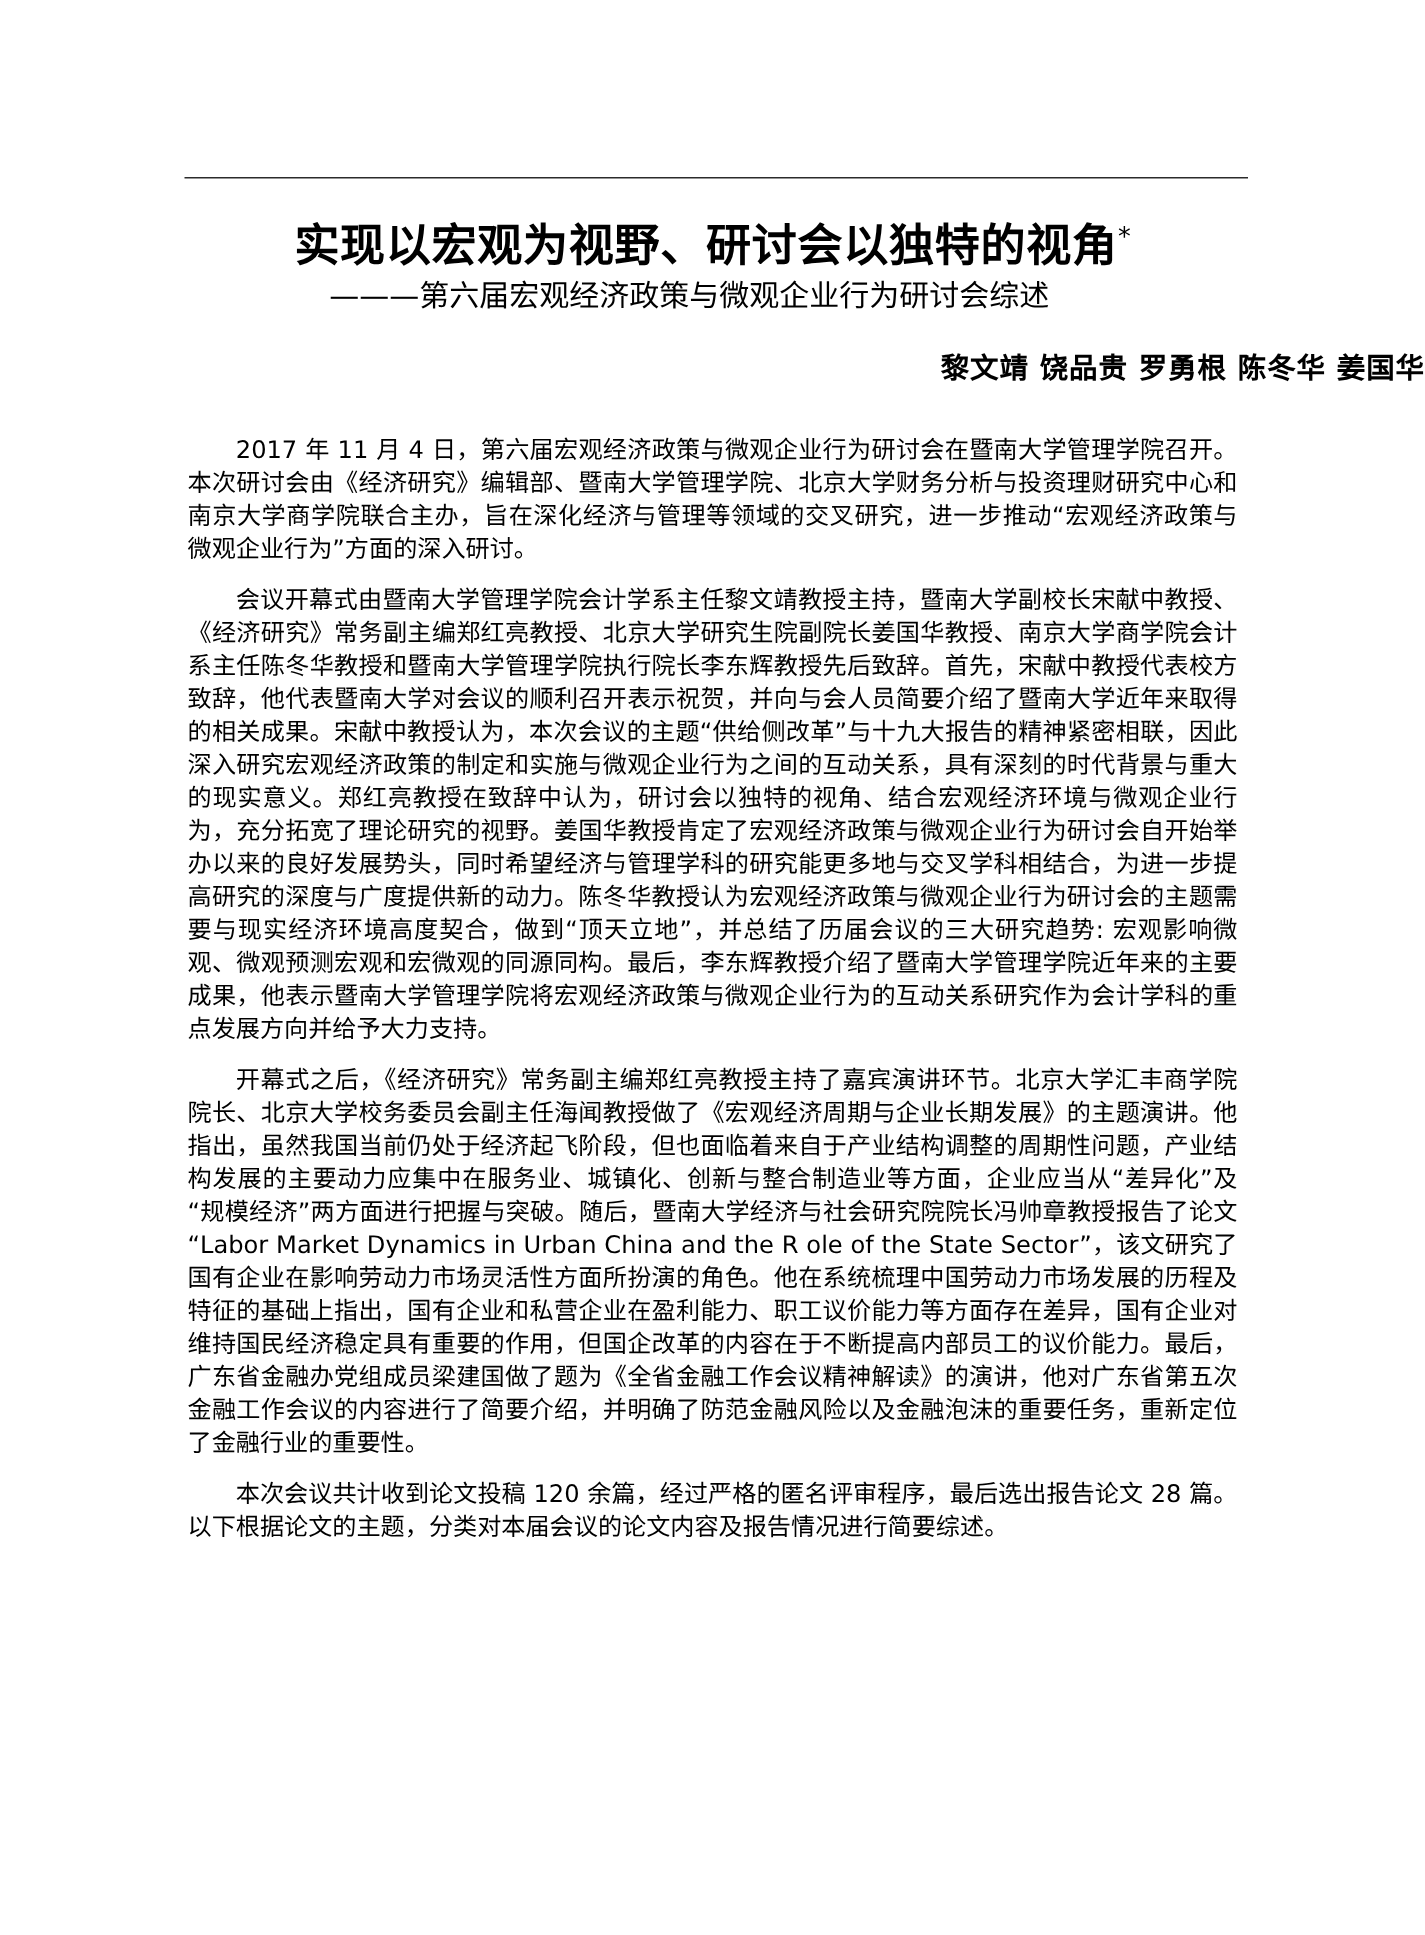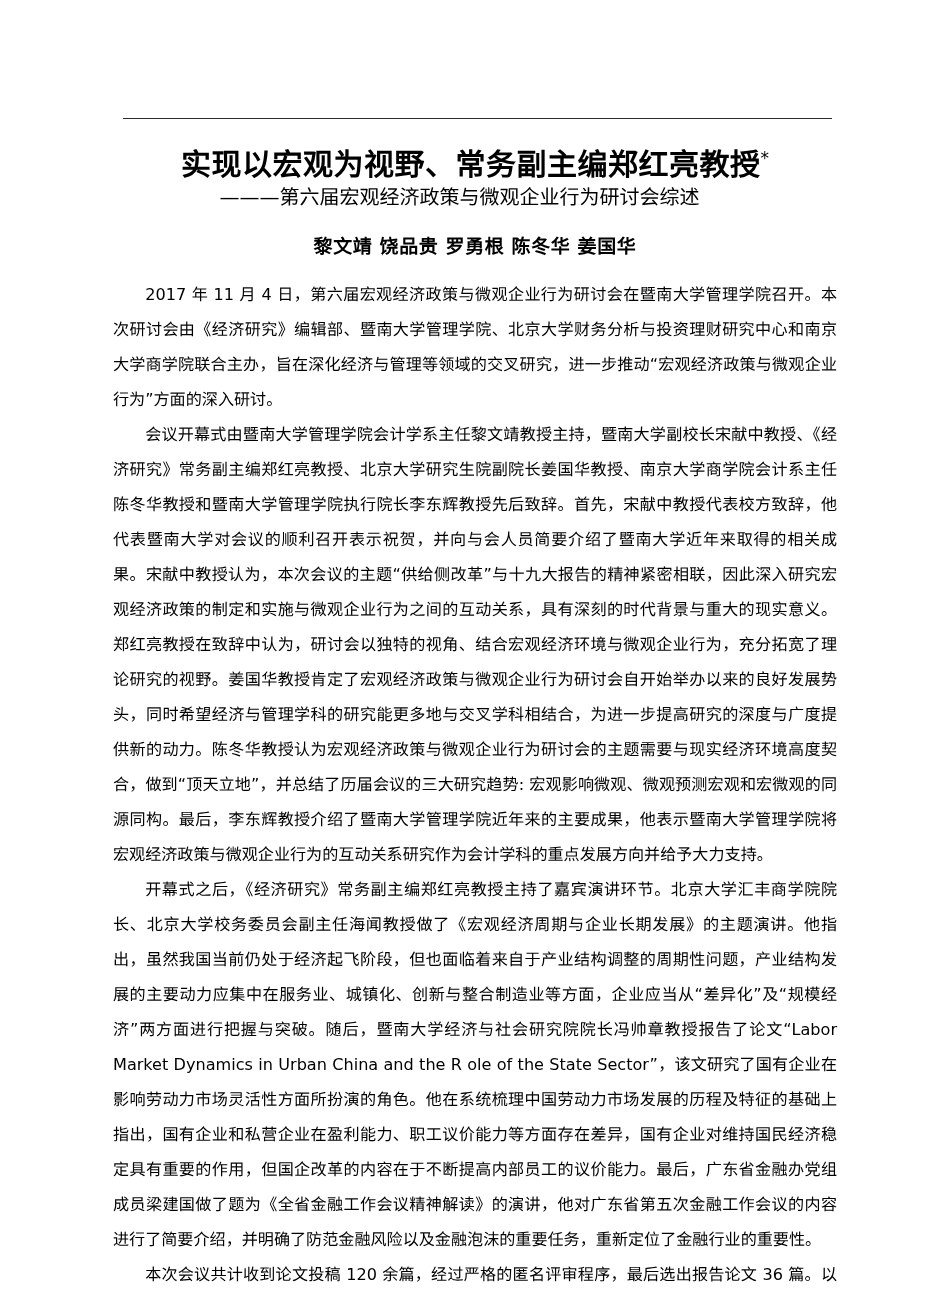--- a/index.html
+++ b/index.html
@@ -63,62 +63,62 @@
     font-size: 20px;
     font-weight: 500;
     line-height: 1.3;
     white-space: nowrap;
   }
   .authors {
     position: absolute;
     left: 0;
     top: 234px;
     width: 950px;
-    text-align: center;
+    text-align: right;
     font-family: "DejaVu Sans", "Liberation Sans", sans-serif;
     font-size: 19px;
     font-weight: 700;
     letter-spacing: 0.6px;
     line-height: 1.3;
     white-space: nowrap;
   }
 
   
   .body-text {
     position: absolute;
     left: 113px;
     top: 277px;
     width: 724px;
   }
   p.para {
-    margin: 0;
+    margin: 12px;
     font-family: "DejaVu Sans", "Liberation Sans", sans-serif;
     font-size: 16.1px;
-    line-height: 35px;
+    line-height: 22px;
     text-align: justify;
     text-align-last: left;
     text-justify: inter-character;
     letter-spacing: 0;
     text-indent: 2em;
     word-break: break-word;
   }
 </style>
 </head>
 <body>
 
 <div class="page">
 
   <div class="top-rule"></div>
 
-  <h1 class="title"><span>实现以宏观为视野、常务副主编郑红亮教授</span><span class="asterisk">*</span></h1>
+  <h1 class="title"><span>实现以宏观为视野、研讨会以独特的视角</span><span class="asterisk">*</span></h1>
 
   <div class="subtitle">———第六届宏观经济政策与微观企业行为研讨会综述</div>
 
   <div class="authors">黎文靖 饶品贵 罗勇根 陈冬华 姜国华</div>
 
   <div class="body-text">
     <p class="para">2017 年 11 月 4 日，第六届宏观经济政策与微观企业行为研讨会在暨南大学管理学院召开。本次研讨会由《经济研究》编辑部、暨南大学管理学院、北京大学财务分析与投资理财研究中心和南京大学商学院联合主办，旨在深化经济与管理等领域的交叉研究，进一步推动“宏观经济政策与微观企业行为”方面的深入研讨。</p>
     <p class="para">会议开幕式由暨南大学管理学院会计学系主任黎文靖教授主持，暨南大学副校长宋献中教授、《经济研究》常务副主编郑红亮教授、北京大学研究生院副院长姜国华教授、南京大学商学院会计系主任陈冬华教授和暨南大学管理学院执行院长李东辉教授先后致辞。首先，宋献中教授代表校方致辞，他代表暨南大学对会议的顺利召开表示祝贺，并向与会人员简要介绍了暨南大学近年来取得的相关成果。宋献中教授认为，本次会议的主题“供给侧改革”与十九大报告的精神紧密相联，因此深入研究宏观经济政策的制定和实施与微观企业行为之间的互动关系，具有深刻的时代背景与重大的现实意义。郑红亮教授在致辞中认为，研讨会以独特的视角、结合宏观经济环境与微观企业行为，充分拓宽了理论研究的视野。姜国华教授肯定了宏观经济政策与微观企业行为研讨会自开始举办以来的良好发展势头，同时希望经济与管理学科的研究能更多地与交叉学科相结合，为进一步提高研究的深度与广度提供新的动力。陈冬华教授认为宏观经济政策与微观企业行为研讨会的主题需要与现实经济环境高度契合，做到“顶天立地”，并总结了历届会议的三大研究趋势: 宏观影响微观、微观预测宏观和宏微观的同源同构。最后，李东辉教授介绍了暨南大学管理学院近年来的主要成果，他表示暨南大学管理学院将宏观经济政策与微观企业行为的互动关系研究作为会计学科的重点发展方向并给予大力支持。</p>
     <p class="para">开幕式之后，《经济研究》常务副主编郑红亮教授主持了嘉宾演讲环节。北京大学汇丰商学院院长、北京大学校务委员会副主任海闻教授做了《宏观经济周期与企业长期发展》的主题演讲。他指出，虽然我国当前仍处于经济起飞阶段，但也面临着来自于产业结构调整的周期性问题，产业结构发展的主要动力应集中在服务业、城镇化、创新与整合制造业等方面，企业应当从“差异化”及“规模经济”两方面进行把握与突破。随后，暨南大学经济与社会研究院院长冯帅章教授报告了论文“Labor Market Dynamics in Urban China and the  R ole of the State Sector”，该文研究了国有企业在影响劳动力市场灵活性方面所扮演的角色。他在系统梳理中国劳动力市场发展的历程及特征的基础上指出，国有企业和私营企业在盈利能力、职工议价能力等方面存在差异，国有企业对维持国民经济稳定具有重要的作用，但国企改革的内容在于不断提高内部员工的议价能力。最后，广东省金融办党组成员梁建国做了题为《全省金融工作会议精神解读》的演讲，他对广东省第五次金融工作会议的内容进行了简要介绍，并明确了防范金融风险以及金融泡沫的重要任务，重新定位了金融行业的重要性。</p>
-    <p class="para">本次会议共计收到论文投稿 120 余篇，经过严格的匿名评审程序，最后选出报告论文 36 篇。以下根据论文的主题，分类对本届会议的论文内容及报告情况进行简要综述。</p>
+    <p class="para">本次会议共计收到论文投稿 120 余篇，经过严格的匿名评审程序，最后选出报告论文 28 篇。以下根据论文的主题，分类对本届会议的论文内容及报告情况进行简要综述。</p>
   </div>
 
 </div>
 
 </body></html>

